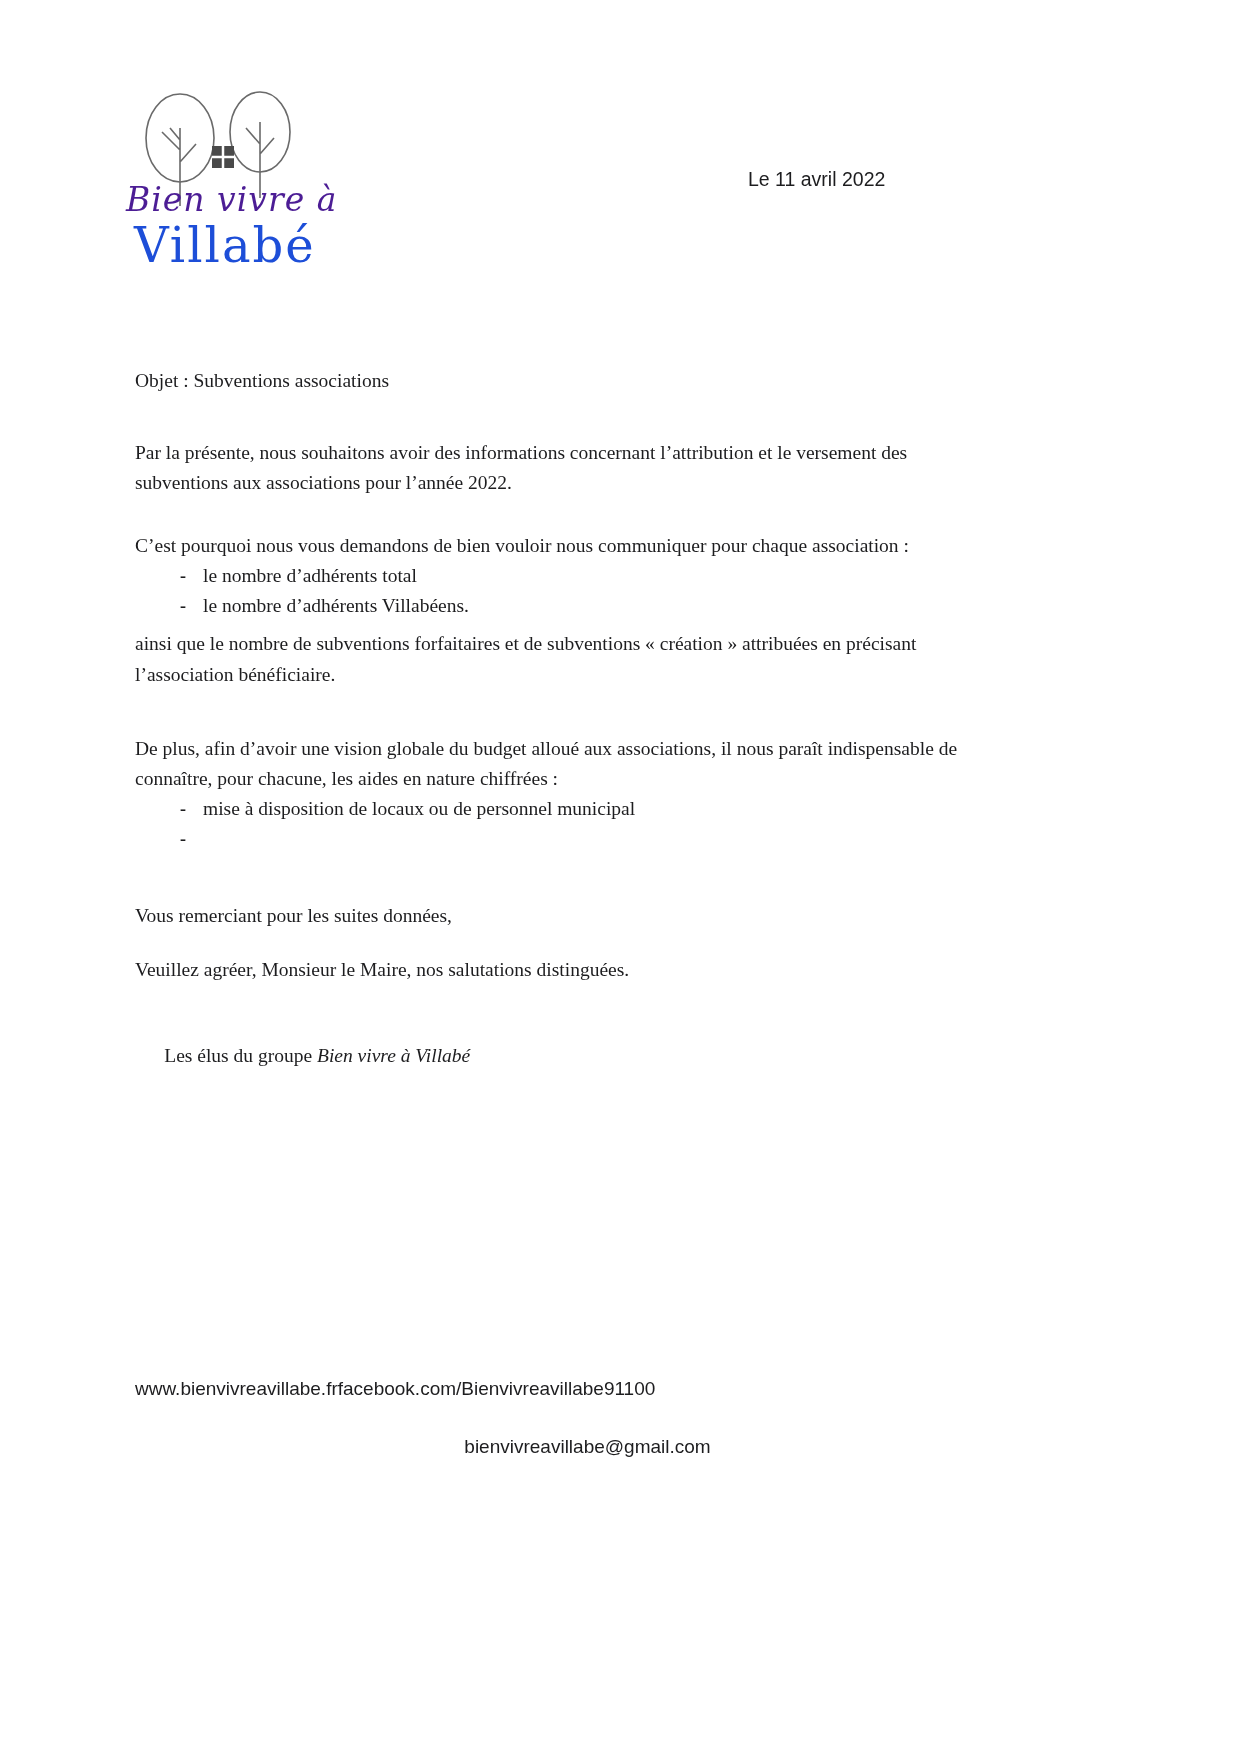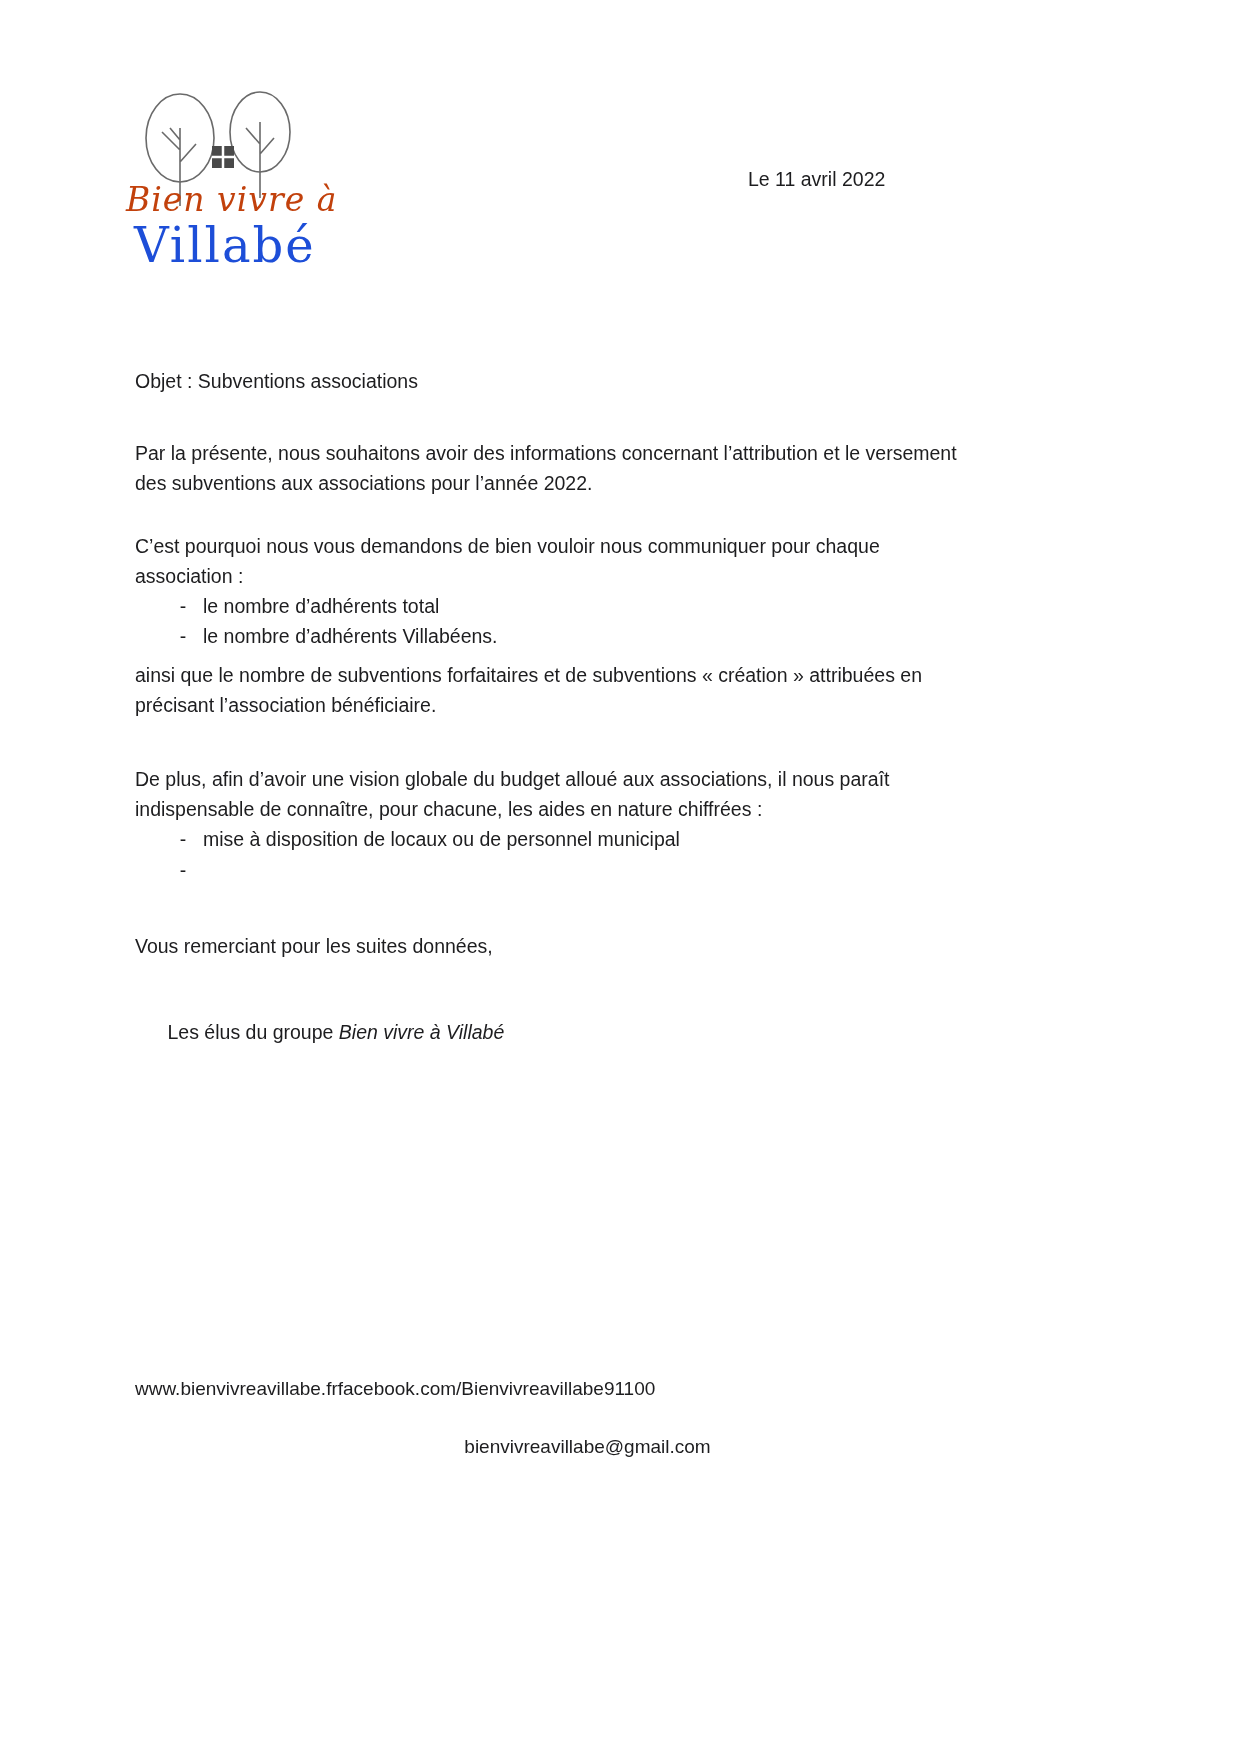--- a/index.html
+++ b/index.html
@@ -19,21 +19,21 @@
     position: relative;
     padding: 92px 120px 0 118px;
     height: 270px;
   }
   .logo { position: absolute; left: 118px; top: 88px; width: 230px; }
   .logo svg { display: block; }
   .logo-script {
     font-family: "DejaVu Serif", serif;
     font-style: italic;
     font-size: 33px;
-    color: #c2410c;
+    color: #4c1d95;
     margin-top: -58px;
     margin-left: 8px;
     letter-spacing: 1px;
   }
   .logo-name {
     font-family: "DejaVu Serif", serif;
     font-size: 48px;
     font-weight: 300;
     color: #1d4ed8;
     margin-left: 16px;
@@ -46,21 +46,21 @@
     top: 168px;
     font-size: 19.5px;
   }
 
   
   .letter-body {
     padding: 0 280px 0 135px;
     font-size: 19.5px;
     line-height: 1.55;
   }
-  .letter-body .para { white-space: pre-wrap; }
+  .letter-body .para { white-space: pre-wrap; font-family: Liberation Serif, serif; }
   .subject { margin-top: 96px; }
   .salutation { margin-top: 90px; }
   .p1 { margin-top: 42px; }
   .p2 { margin-top: 32px; }
   .list { margin-top: 0; }
   .list-item { display: flex; }
   .list-item .dash { width: 40px; text-align: center; margin-left: 28px; flex: 0 0 auto; }
   .p3 { margin-top: 8px; }
   .p4 { margin-top: 44px; }
   .p5 { margin-top: 46px; }
@@ -136,20 +136,21 @@
         <span class="dash">-</span>
         <span class="para">mise à disposition de locaux ou de personnel municipal</span>
       </div>
       <div class="list-item">
         <span class="dash">-</span>
       </div>
     </div>
 
     <div class="para p5">Vous remerciant pour les suites données,</div>
 
+    <div class="para p6">Veuillez agréer, Monsieur le Maire, nos salutations distinguées.</div>
 
     <div class="para closing">
       <span>Les élus du groupe </span><span class="italic">Bien vivre à Villabé</span>
     </div>
 
   </div>
 
   <div class="footer">
     <div class="footer-row">
       <span>www.bienvivreavillabe.fr</span>

